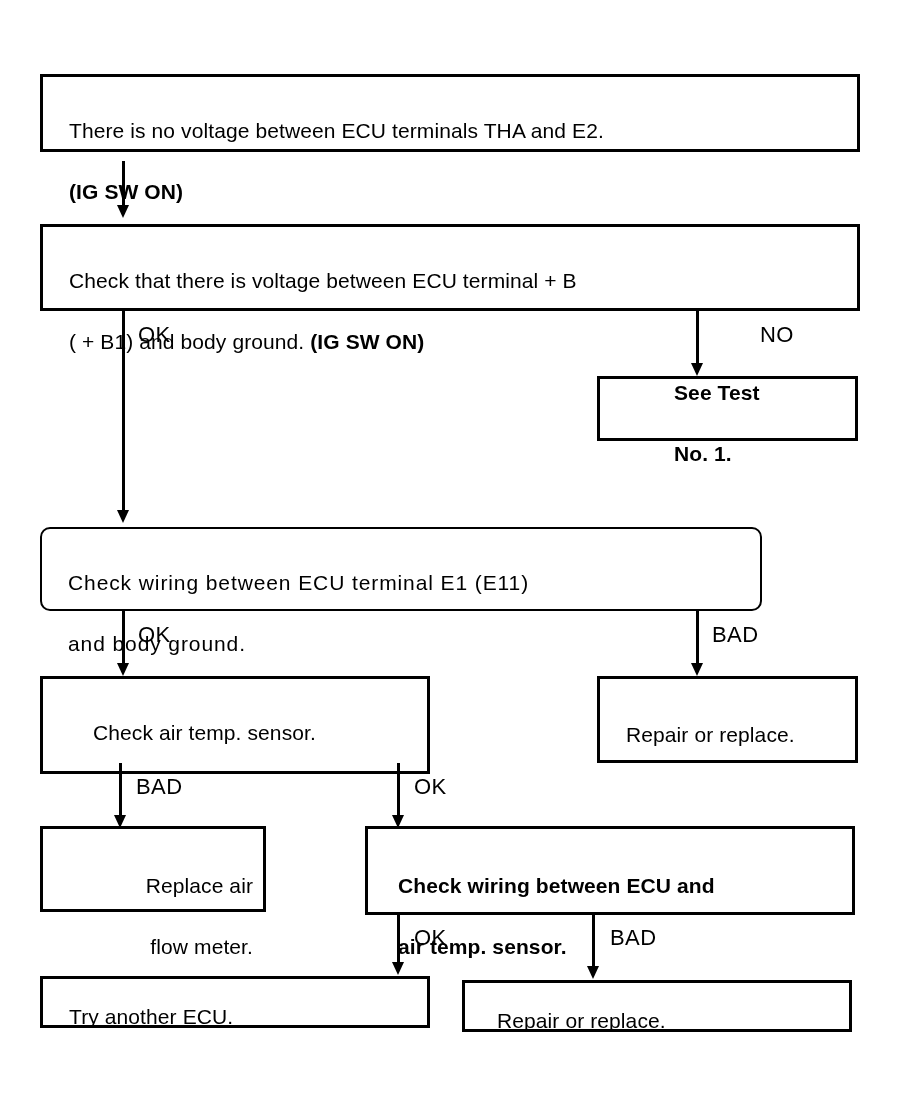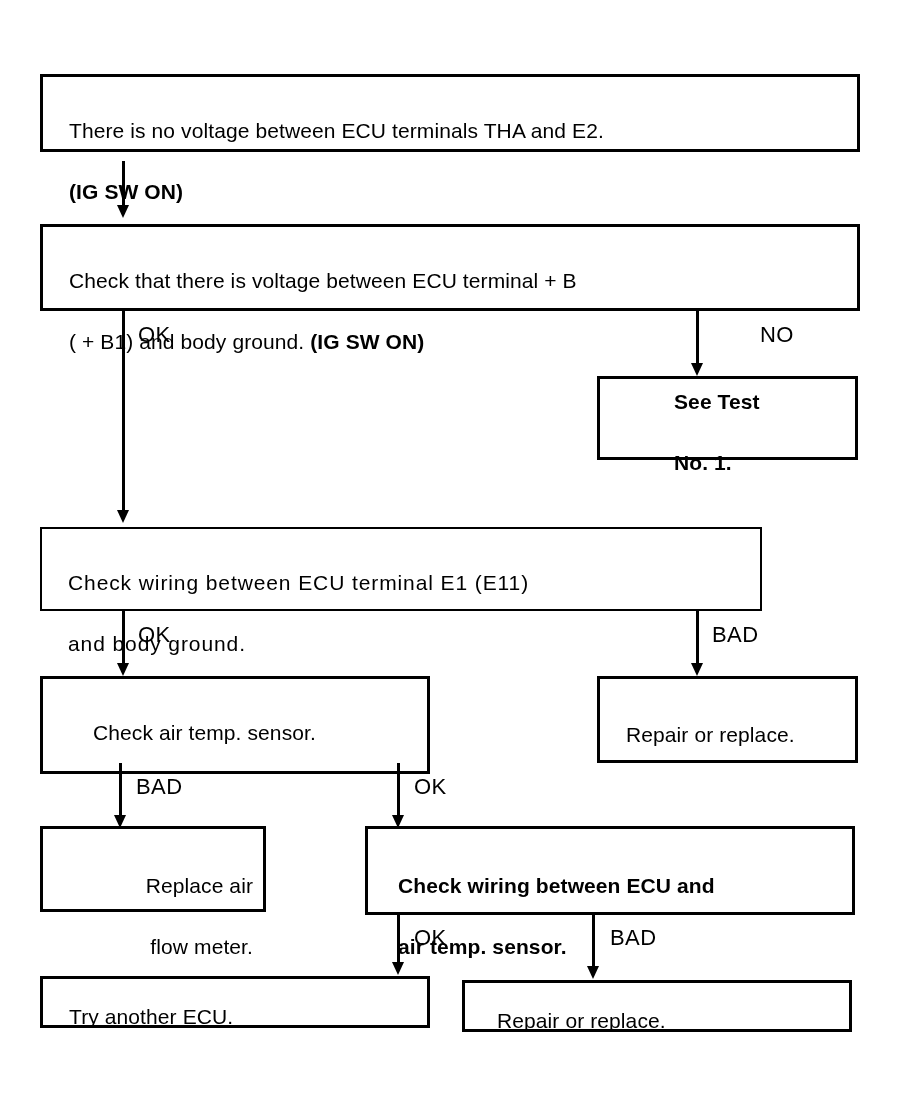--- a/index.html
+++ b/index.html
@@ -26,20 +26,21 @@
     box-sizing: border-box;
     background: #ffffff;
     border: 3px solid #000000;
     color: #000000;
     font-size: 21px;
     line-height: 1.45;
     letter-spacing: 0.1px;
   }
   .box.thin {
     border-width: 2px;
+    border-radius: 10px;
   }
   .box .txt {
     position: absolute;
     left: 26px;
     right: 10px;
     top: 9px;
     white-space: pre-line;
   }
   .box .txt.center-v {
     top: 50%;
@@ -99,21 +100,21 @@
   </div>
 
   <div class="vline" style="left:122px; top:311px; height:206px;"></div>
   <div class="arrowhead" style="left:117px; top:510px;"></div>
   <div class="elabel" style="left:138px; top:322px;">OK</div>
 
   <div class="vline" style="left:696px; top:311px; height:57px;"></div>
   <div class="arrowhead" style="left:691px; top:363px;"></div>
   <div class="elabel" style="left:712px; top:322px;margin-left:48px;">NO</div>
 
-  <div class="box" style="left:597px; top:376px; width:261px; height:84px;">
+  <div class="box" style="left:597px; top:376px; width:261px; height:65px;">
     <div class="txt indent center-v bold-txt">
       <span>See Test</span><br>
       <span>No. 1.</span>
     </div>
   </div>
 
   <div class="box thin" style="left:40px; top:527px; width:722px; height:84px;">
     <div class="txt" style="letter-spacing:0.9px;">
       <span>Check wiring between ECU terminal E1 (E11)</span><br>
       <span>and body ground.</span>

